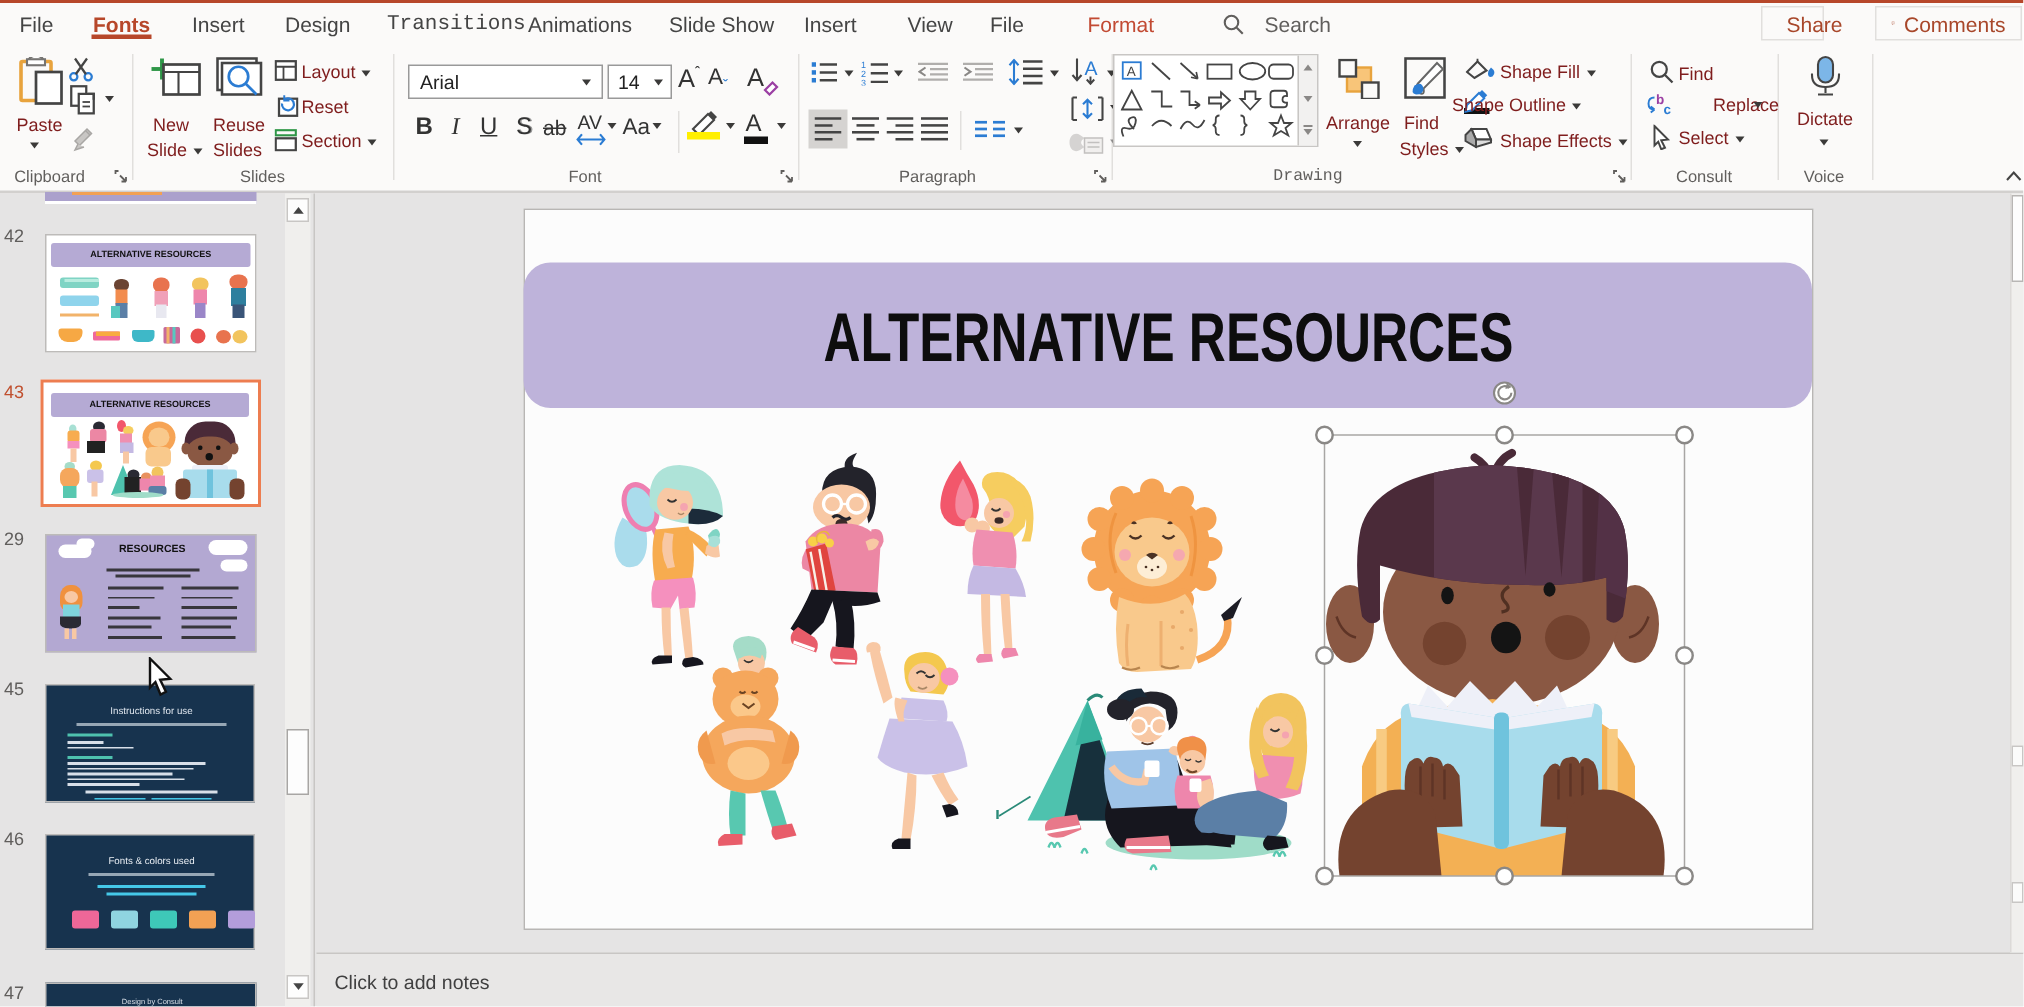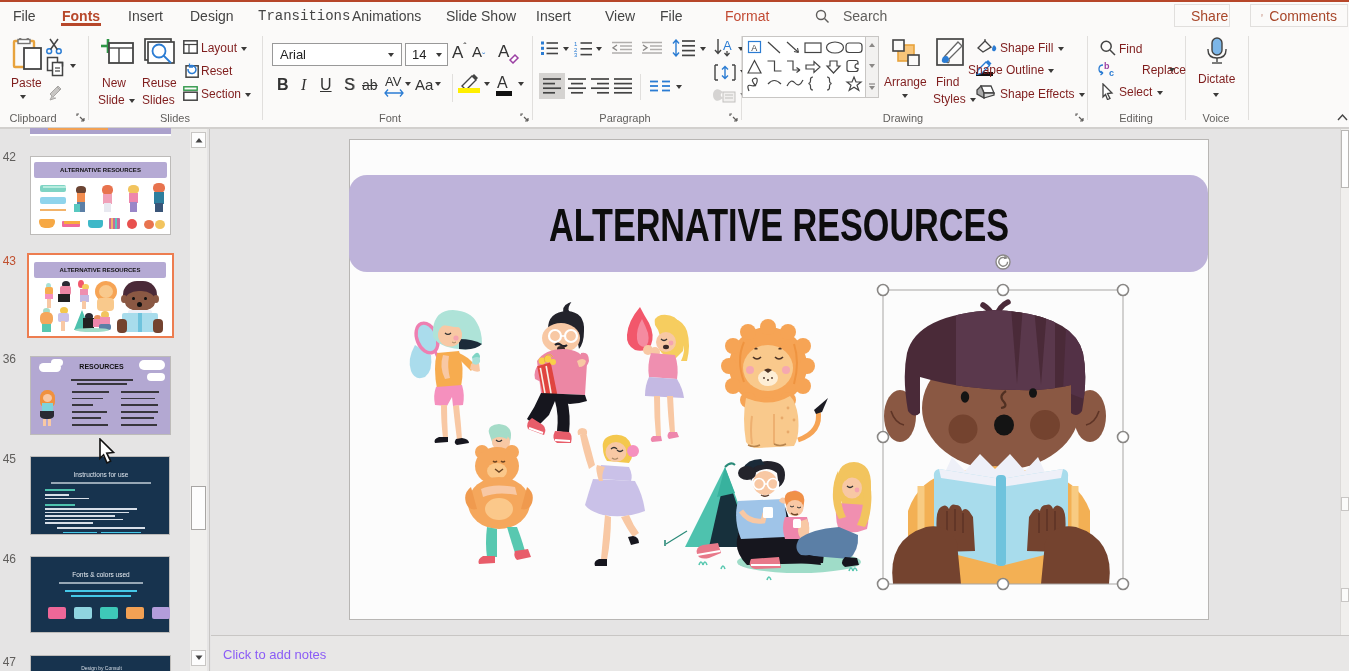--- a/index.html
+++ b/index.html
@@ -18,21 +18,21 @@
 #ribbon { left:0; top:30px; width:1349px; height:97px; background:#fbfaf9; }
 #ribbonline { left:0; top:127px; width:1349px; height:2px; background:#d2d0ce; }
 .gdiv { position:absolute; top:36px; width:1px; height:84px; background:#e1dfdd; }
 .glabel { position:absolute; top:112px; font-size:11px; color:#605e5c; width:120px; text-align:center; }
 .itxt { position:absolute; font-size:12px; color:#7f1d1d; white-space:nowrap; }
 .dar { display:inline-block; width:0; height:0; border-left:3.5px solid transparent; border-right:3.5px solid transparent; border-top:4px solid #3b3a39; vertical-align:middle; }
 
 #mainbg { left:0; top:129px; width:1349px; height:542px; background:#e5e4e4; }
 #panel { left:0; top:129px; width:210px; height:542px; background:#e5e4e4; border-right:1px solid #c8c6c4; }
 #notesbar { left:211px; top:635px; width:1138px; height:36px; background:#e8e7e6; border-top:1px solid #c8c6c4; }
-#notestext { left:223px; top:647px; font-size:13px; color:#8b5cf6; }
+#notestext { left:223px; top:647px; font-size:13px; color:#404040; }
 #canvas { left:211px; top:129px; width:1138px; height:506px; background:#e5e4e4; }
 #slide { left:349px; top:139px; width:860px; height:481px; background:#fcfcfc; border:1px solid #b8b6b4; }
 #titlebox { left:349px; top:175px; width:859px; height:97px; background:#beb3da; border-radius:18px; }
 .thumbnum { position:absolute; font-size:12px; color:#605e5c; width:16px; text-align:right; }
 </style>
 </head>
 <body>
 <div class="abs" id="redline"></div>
 <div class="abs" id="menubar"></div>
 <span class="tab" style="left:13px;">File</span>
@@ -45,21 +45,21 @@
 <span class="tab" style="left:446px;">Slide Show</span>
 <span class="tab" style="left:536px;">Insert</span>
 <span class="tab" style="left:605px;">View</span>
 <span class="tab" style="left:660px;">File</span>
 <span class="tab fmt" style="left:725px;">Format</span>
 <span class="tab" style="left:843px; color:#605e5c;">Search</span>
 <svg class="abs" style="left:815px; top:9px;" width="15" height="15" viewBox="0 0 15 15">
     <circle cx="6" cy="6" r="4.5" fill="none" stroke="#605e5c" stroke-width="1.4"></circle>
     <line x1="9.5" y1="9.5" x2="13.5" y2="13.5" stroke="#605e5c" stroke-width="1.4"></line>
   </svg>
-<div class="topbtn" style="left:1174px; width:56px;"><svg width="15" height="14" viewBox="0 0 15 14">
+<div class="topbtn" style="left:1174px; width:42px;"><svg width="15" height="14" viewBox="0 0 15 14">
       <path d="M1 13 Q2 7 9 7 L9 10 L14 5.5 L9 1 L9 4 Q2 4 1 13 Z" fill="none" stroke="#a8472a" stroke-width="1.6"></path>
     </svg>Share</div>
 <div class="topbtn" style="left:1250px; width:98px;"><svg width="14" height="13" viewBox="0 0 14 13">
       <path d="M1 1 L13 1 L13 9 L7 9 L4 12 L4 9 L1 9 Z" fill="none" stroke="#a8472a" stroke-width="1.6"></path>
     </svg>Comments</div>
 <div class="abs" id="ribbon"></div>
 <div class="abs" id="ribbonline"></div>
 
 <div class="gdiv" style="left:88px;"></div>
 <div class="gdiv" style="left:262px;"></div>
@@ -332,21 +332,21 @@
  <path d="M2 10 L10 2 L13.5 5.5 L5.5 13.5 L1 14.5 Z" fill="#fff" stroke="#2b7cd3" stroke-width="1.3"></path>
  <path d="M10 2 L12 0 L15.5 3.5 L13.5 5.5" fill="#2b7cd3"></path>
 </svg>
 <div class="itxt" style="left:968px; top:63px;">Shape Outline <span class="dar" style="margin-left:1px;"></span></div>
 <svg class="abs" style="left:976px; top:85px;" width="19" height="14" viewBox="0 0 19 14">
  <path d="M5 1 L15 1 L18 8 L8 8 Z" fill="#fff" stroke="#444" stroke-width="1.3"></path>
  <path d="M5 1 L8 8 L8 13 L1 9 L1 5 Z" fill="#aaa" stroke="#444" stroke-width="1.3"></path>
  <path d="M8 8 L18 8 L18 10 L8 13 Z" fill="#ddd" stroke="#444" stroke-width="1.3"></path>
 </svg>
 <div class="itxt" style="left:1000px; top:87px;">Shape Effects <span class="dar" style="margin-left:1px;"></span></div>
-<div class="glabel" style="left:843px;">Drawing</div>
+<div class="glabel" style="left:812px;font-family:Liberation Mono, monospace;">Drawing</div>
 
 <svg class="abs" style="left:1100px; top:40px;" width="16" height="16" viewBox="0 0 16 16">
     <circle cx="6.2" cy="6.2" r="5" fill="none" stroke="#444" stroke-width="1.5"></circle>
     <line x1="10" y1="10" x2="15" y2="15" stroke="#444" stroke-width="1.5"></line>
   </svg>
 <div class="itxt" style="left:1119px; top:42px;">Find</div>
 <svg class="abs" style="left:1098px; top:61px;" width="19" height="17" viewBox="0 0 19 17">
  <text x="6" y="8" font-size="9" fill="#9b3fa3" font-family="Liberation Sans" font-weight="bold">b</text>
  <text x="11" y="15" font-size="9" fill="#2b7cd3" font-family="Liberation Sans" font-weight="bold">c</text>
  <path d="M5 4 Q1 4 1 8 Q1 12 5 12 M5 12 L2.5 10 M5 12 L2.5 14" fill="none" stroke="#2b7cd3" stroke-width="1.3"></path>
@@ -362,21 +362,21 @@
  <rect x="8" y="1" width="10" height="17" rx="5" fill="#7cb6e8" stroke="#444" stroke-width="1.4"></rect>
  <path d="M4 12 L4 13 Q4 21 13 21 Q22 21 22 13 L22 12" fill="none" stroke="#444" stroke-width="1.4"></path>
  <line x1="13" y1="21" x2="13" y2="25" stroke="#444" stroke-width="1.4"></line>
  <line x1="8" y1="26" x2="18" y2="26" stroke="#444" stroke-width="1.4"></line>
 </svg>
 <div class="itxt" style="left:1198px; top:72px;">Dictate</div>
 <span class="dar abs" style="left:1213px; top:93px;"></span>
 <svg class="abs" style="left:1337px; top:113px;" width="11" height="8" viewBox="0 0 11 8">
     <path d="M1 7 L5.5 2 L10 7" fill="none" stroke="#444" stroke-width="1.4"></path>
   </svg>
-<div class="glabel" style="left:1076px;">Editing</div>
+<div class="glabel" style="left:1076px;">Consult</div>
 <div class="glabel" style="left:1156px;">Voice</div>
 
 <div class="abs" id="mainbg"></div>
 <div class="abs" id="canvas"></div>
 <div class="abs" id="panel"></div>
 <div class="abs" id="notesbar"></div>
 <div class="abs" id="notestext">Click to add notes</div>
 <div class="abs" id="slide"></div>
 <div class="abs" id="titlebox"></div>
 <svg class="abs" style="left:349px; top:175px;" width="859" height="97" viewBox="0 0 859 97">
@@ -549,21 +549,21 @@
 <svg class="abs" style="left:195px; top:655px;" width="8" height="6" viewBox="0 0 8 6">
     <path d="M0.5 0.5 L4 5 L7.5 0.5 Z" fill="#444"></path>
   </svg>
 <div class="abs" style="left:191px; top:486px; width:15px; height:44px; background:#fdfdfd; border:1px solid #a8a6a4;"></div>
 
 <svg class="abs" style="left:98px; top:438px;" width="20" height="30" viewBox="0 0 20 30">
     <path d="M2 1 L15.5 14.5 L8.8 15.2 L12.6 23.2 L9 25 L5.6 16.8 L2 20.4 Z" fill="#fff" stroke="#111" stroke-width="1.6"></path>
   </svg>
 <div class="thumbnum" style="left:0px; top:150px;">42</div>
 <div class="thumbnum" style="left:0px; top:254px; color:#c0502f;">43</div>
-<div class="thumbnum" style="left:0px; top:352px;">36</div>
+<div class="thumbnum" style="left:0px; top:352px;">29</div>
 <div class="thumbnum" style="left:0px; top:452px;">45</div>
 <div class="thumbnum" style="left:0px; top:552px;">46</div>
 <div class="thumbnum" style="left:0px; top:655px;">47</div>
 
 <div class="abs" style="left:1340px; top:129px; width:9px; height:506px; background:#f0efed; border-left:1px solid #dcdad8;"></div>
 <div class="abs" style="left:1341px; top:130px; width:8px; height:58px; background:#fdfdfd; border:1px solid #b8b6b4;"></div>
 <div class="abs" style="left:1341px; top:497px; width:8px; height:14px; background:#fbfbfa; border:1px solid #c8c6c4;"></div>
 <div class="abs" style="left:1341px; top:588px; width:8px; height:14px; background:#fbfbfa; border:1px solid #c8c6c4;"></div>
 
 <svg class="abs" style="left:349px; top:139px;" width="860" height="481" viewBox="0 0 860 481">

